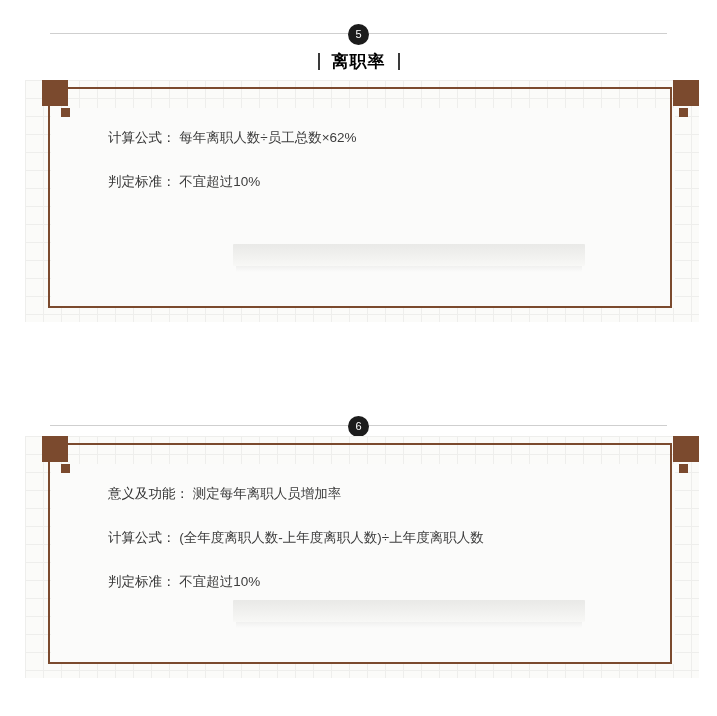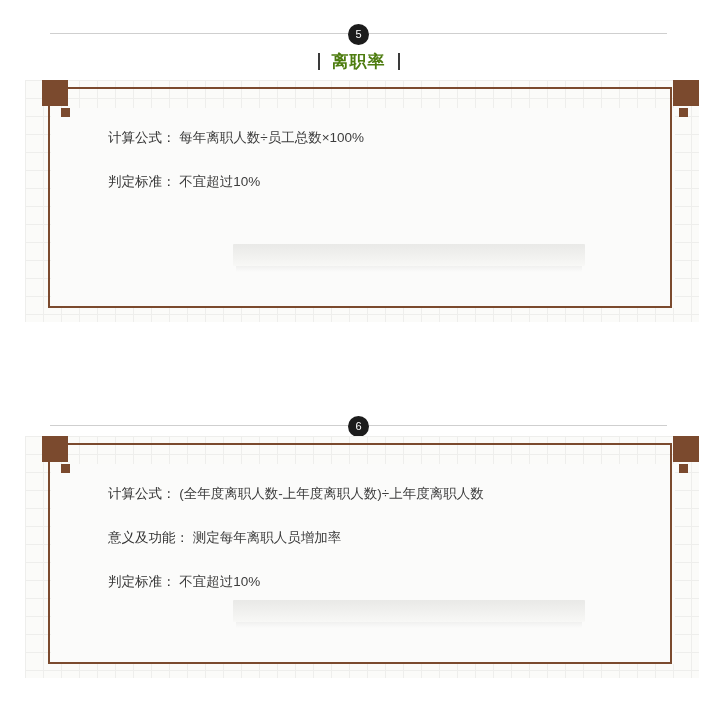--- a/index.html
+++ b/index.html
@@ -55,21 +55,21 @@
   }
   .sec-title-wrap {
     text-align: center;
     margin-top: 6px;
     height: 30px;
   }
   .sec-title {
     display: inline-block;
     font-size: 17px;
     font-weight: bold;
-    color: #4d7c0f;
+    color: #000000;
     letter-spacing: 1px;
     position: relative;
     padding: 0 14px;
   }
   .sec-title:before,
   .sec-title:after {
     content: "";
     position: absolute;
     top: 3px;
     width: 2px;
@@ -191,21 +191,21 @@
       <div class="shelf-shadow"></div>
       <div class="frame"></div>
       <div class="corner-lg tl"></div>
       <div class="corner-lg tr"></div>
       <div class="corner-sm tl"></div>
       <div class="corner-sm tr"></div>
 
       <div class="rows">
         <div class="row">
           <span class="label">计算公式：</span>
-          <span class="value">每年离职人数÷员工总数×100%</span>
+          <span class="value">每年离职人数÷员工总数×62%</span>
         </div>
         <div class="row">
           <span class="label">判定标准：</span>
           <span class="value">不宜超过10%</span>
         </div>
       </div>
     </div>
   </div>
 
   <div class="gap"></div>
@@ -222,28 +222,28 @@
       <div class="shelf"></div>
       <div class="shelf-shadow"></div>
       <div class="frame"></div>
       <div class="corner-lg tl"></div>
       <div class="corner-lg tr"></div>
       <div class="corner-sm tl"></div>
       <div class="corner-sm tr"></div>
 
       <div class="rows">
         <div class="row">
+          <span class="label">意义及功能：</span>
+          <span class="value">测定每年离职人员增加率</span>
+        </div>
+        <div class="row">
           <span class="label">计算公式：</span>
           <span class="value">(全年度离职人数-上年度离职人数)÷上年度离职人数</span>
         </div>
         <div class="row">
-          <span class="label">意义及功能：</span>
-          <span class="value">测定每年离职人员增加率</span>
-        </div>
-        <div class="row">
           <span class="label">判定标准：</span>
           <span class="value">不宜超过10%</span>
         </div>
       </div>
     </div>
   </div>
 
 </div>
 
 </body></html>

